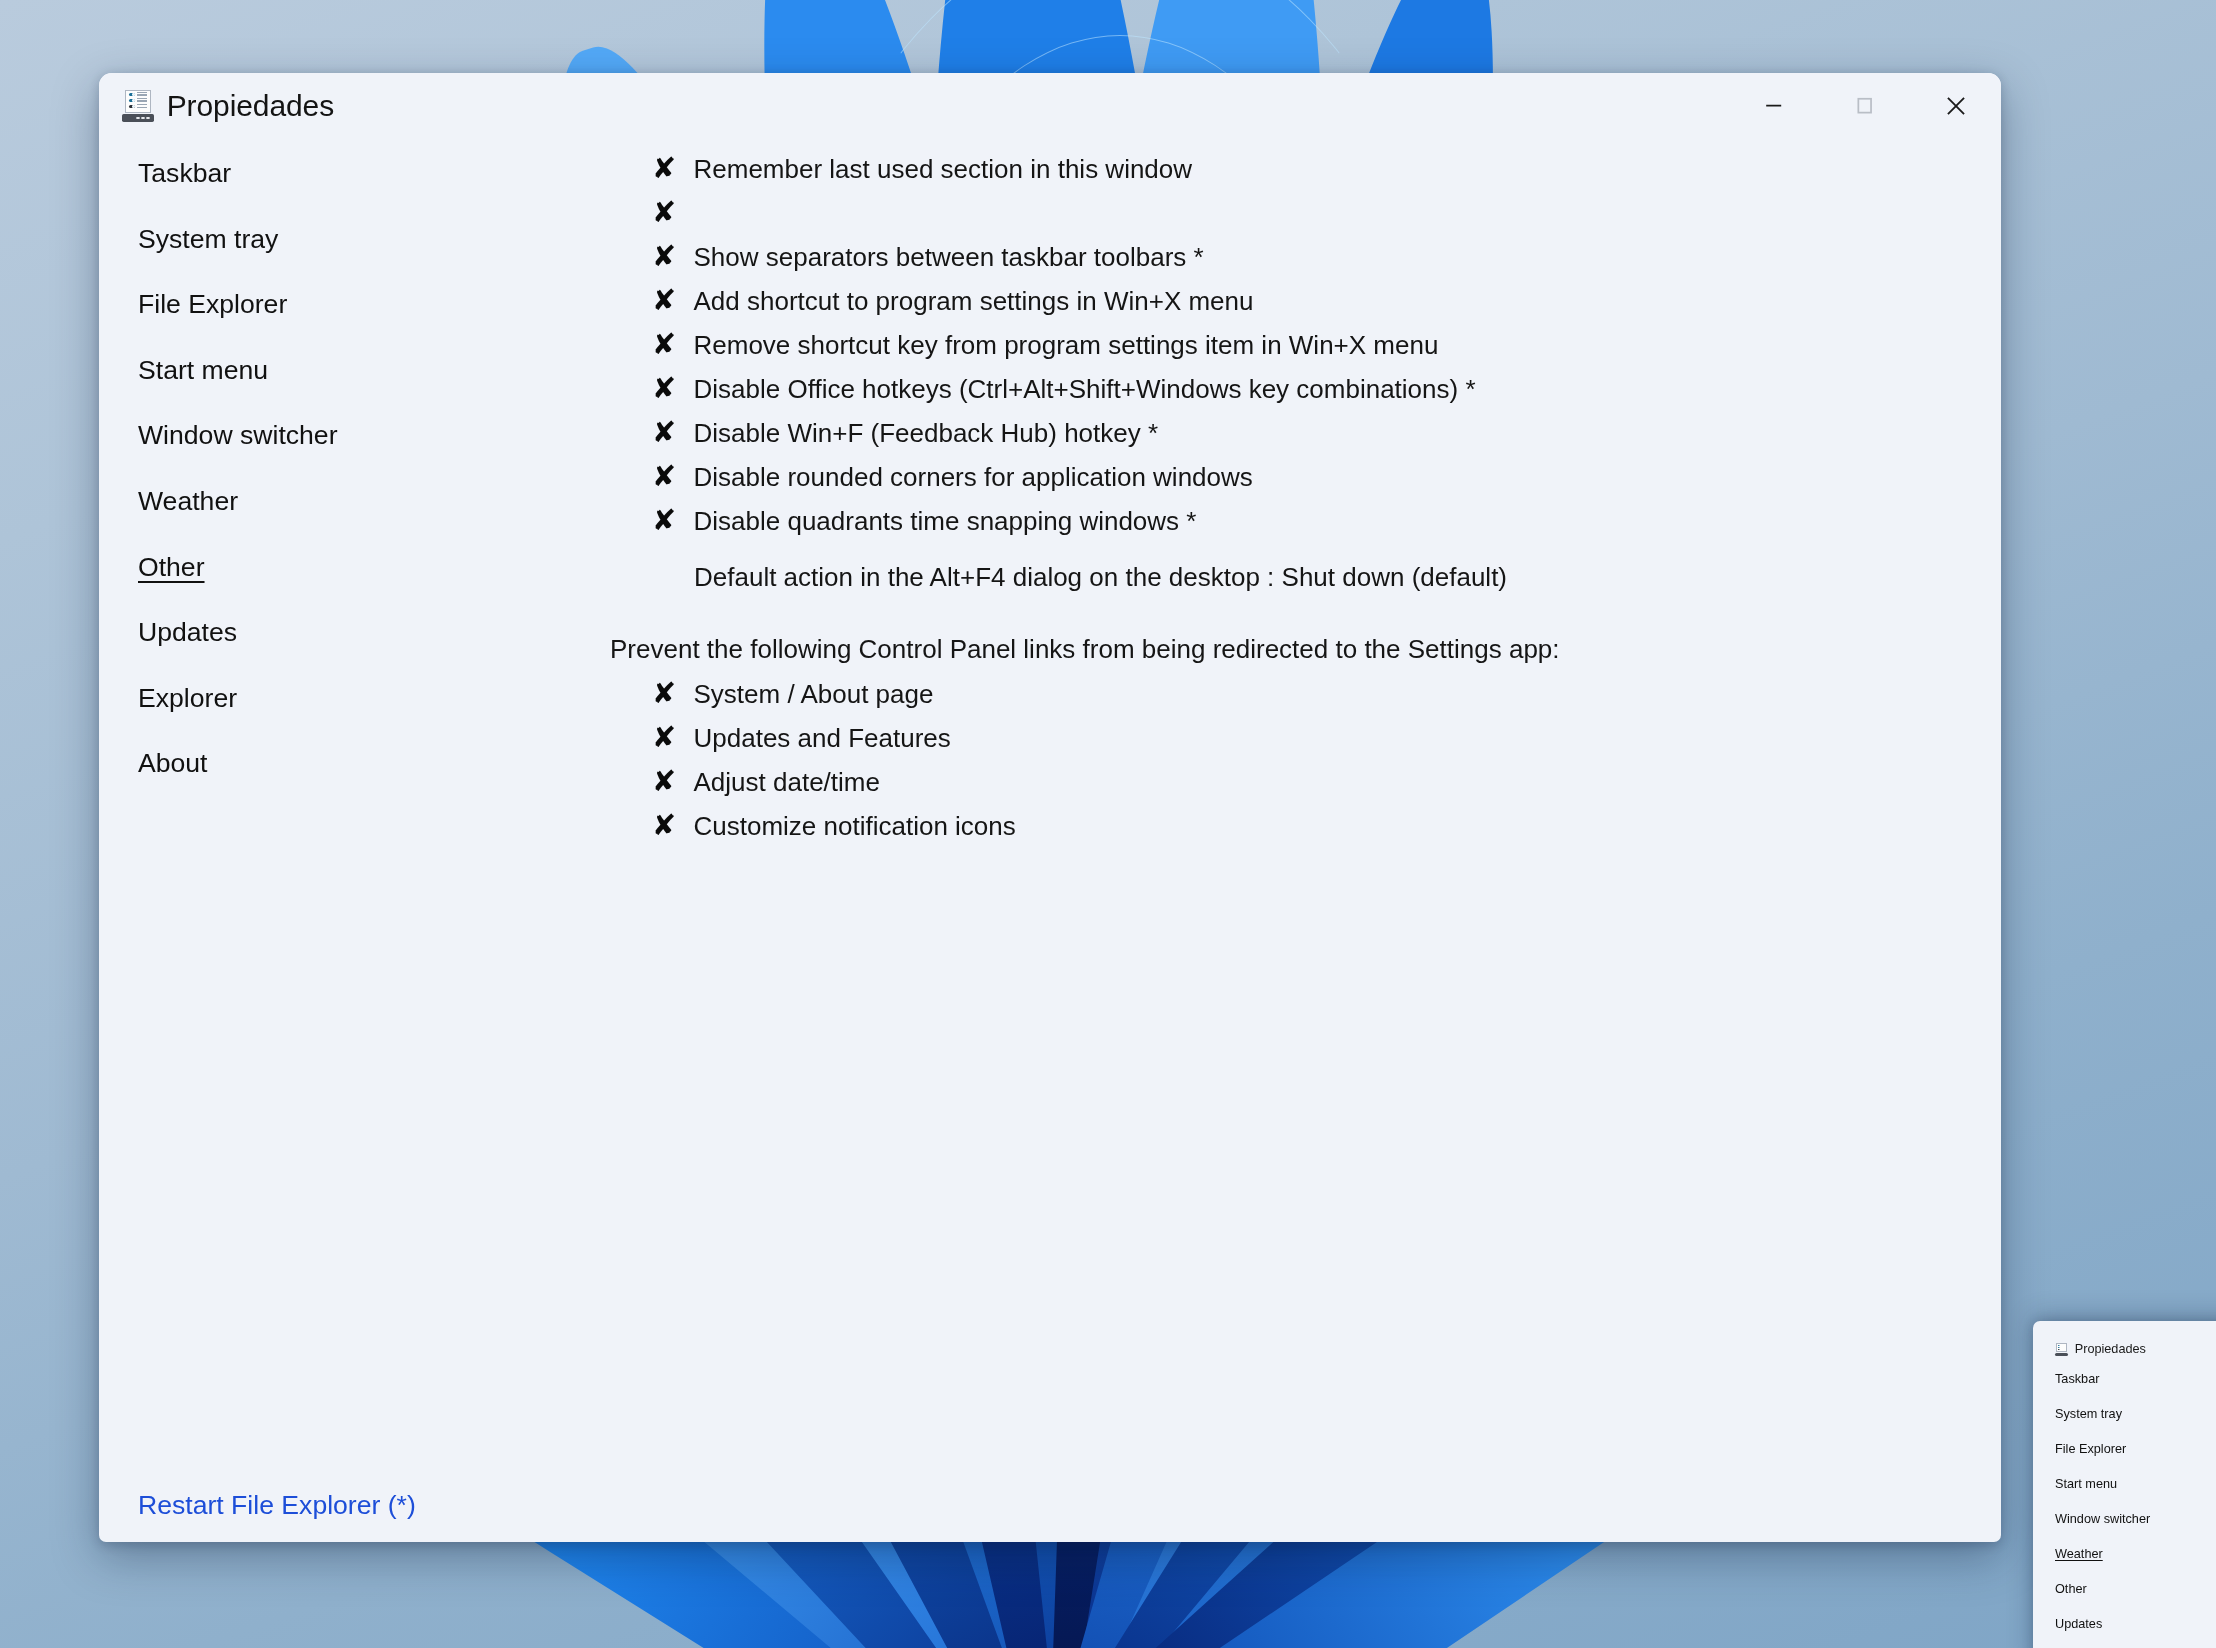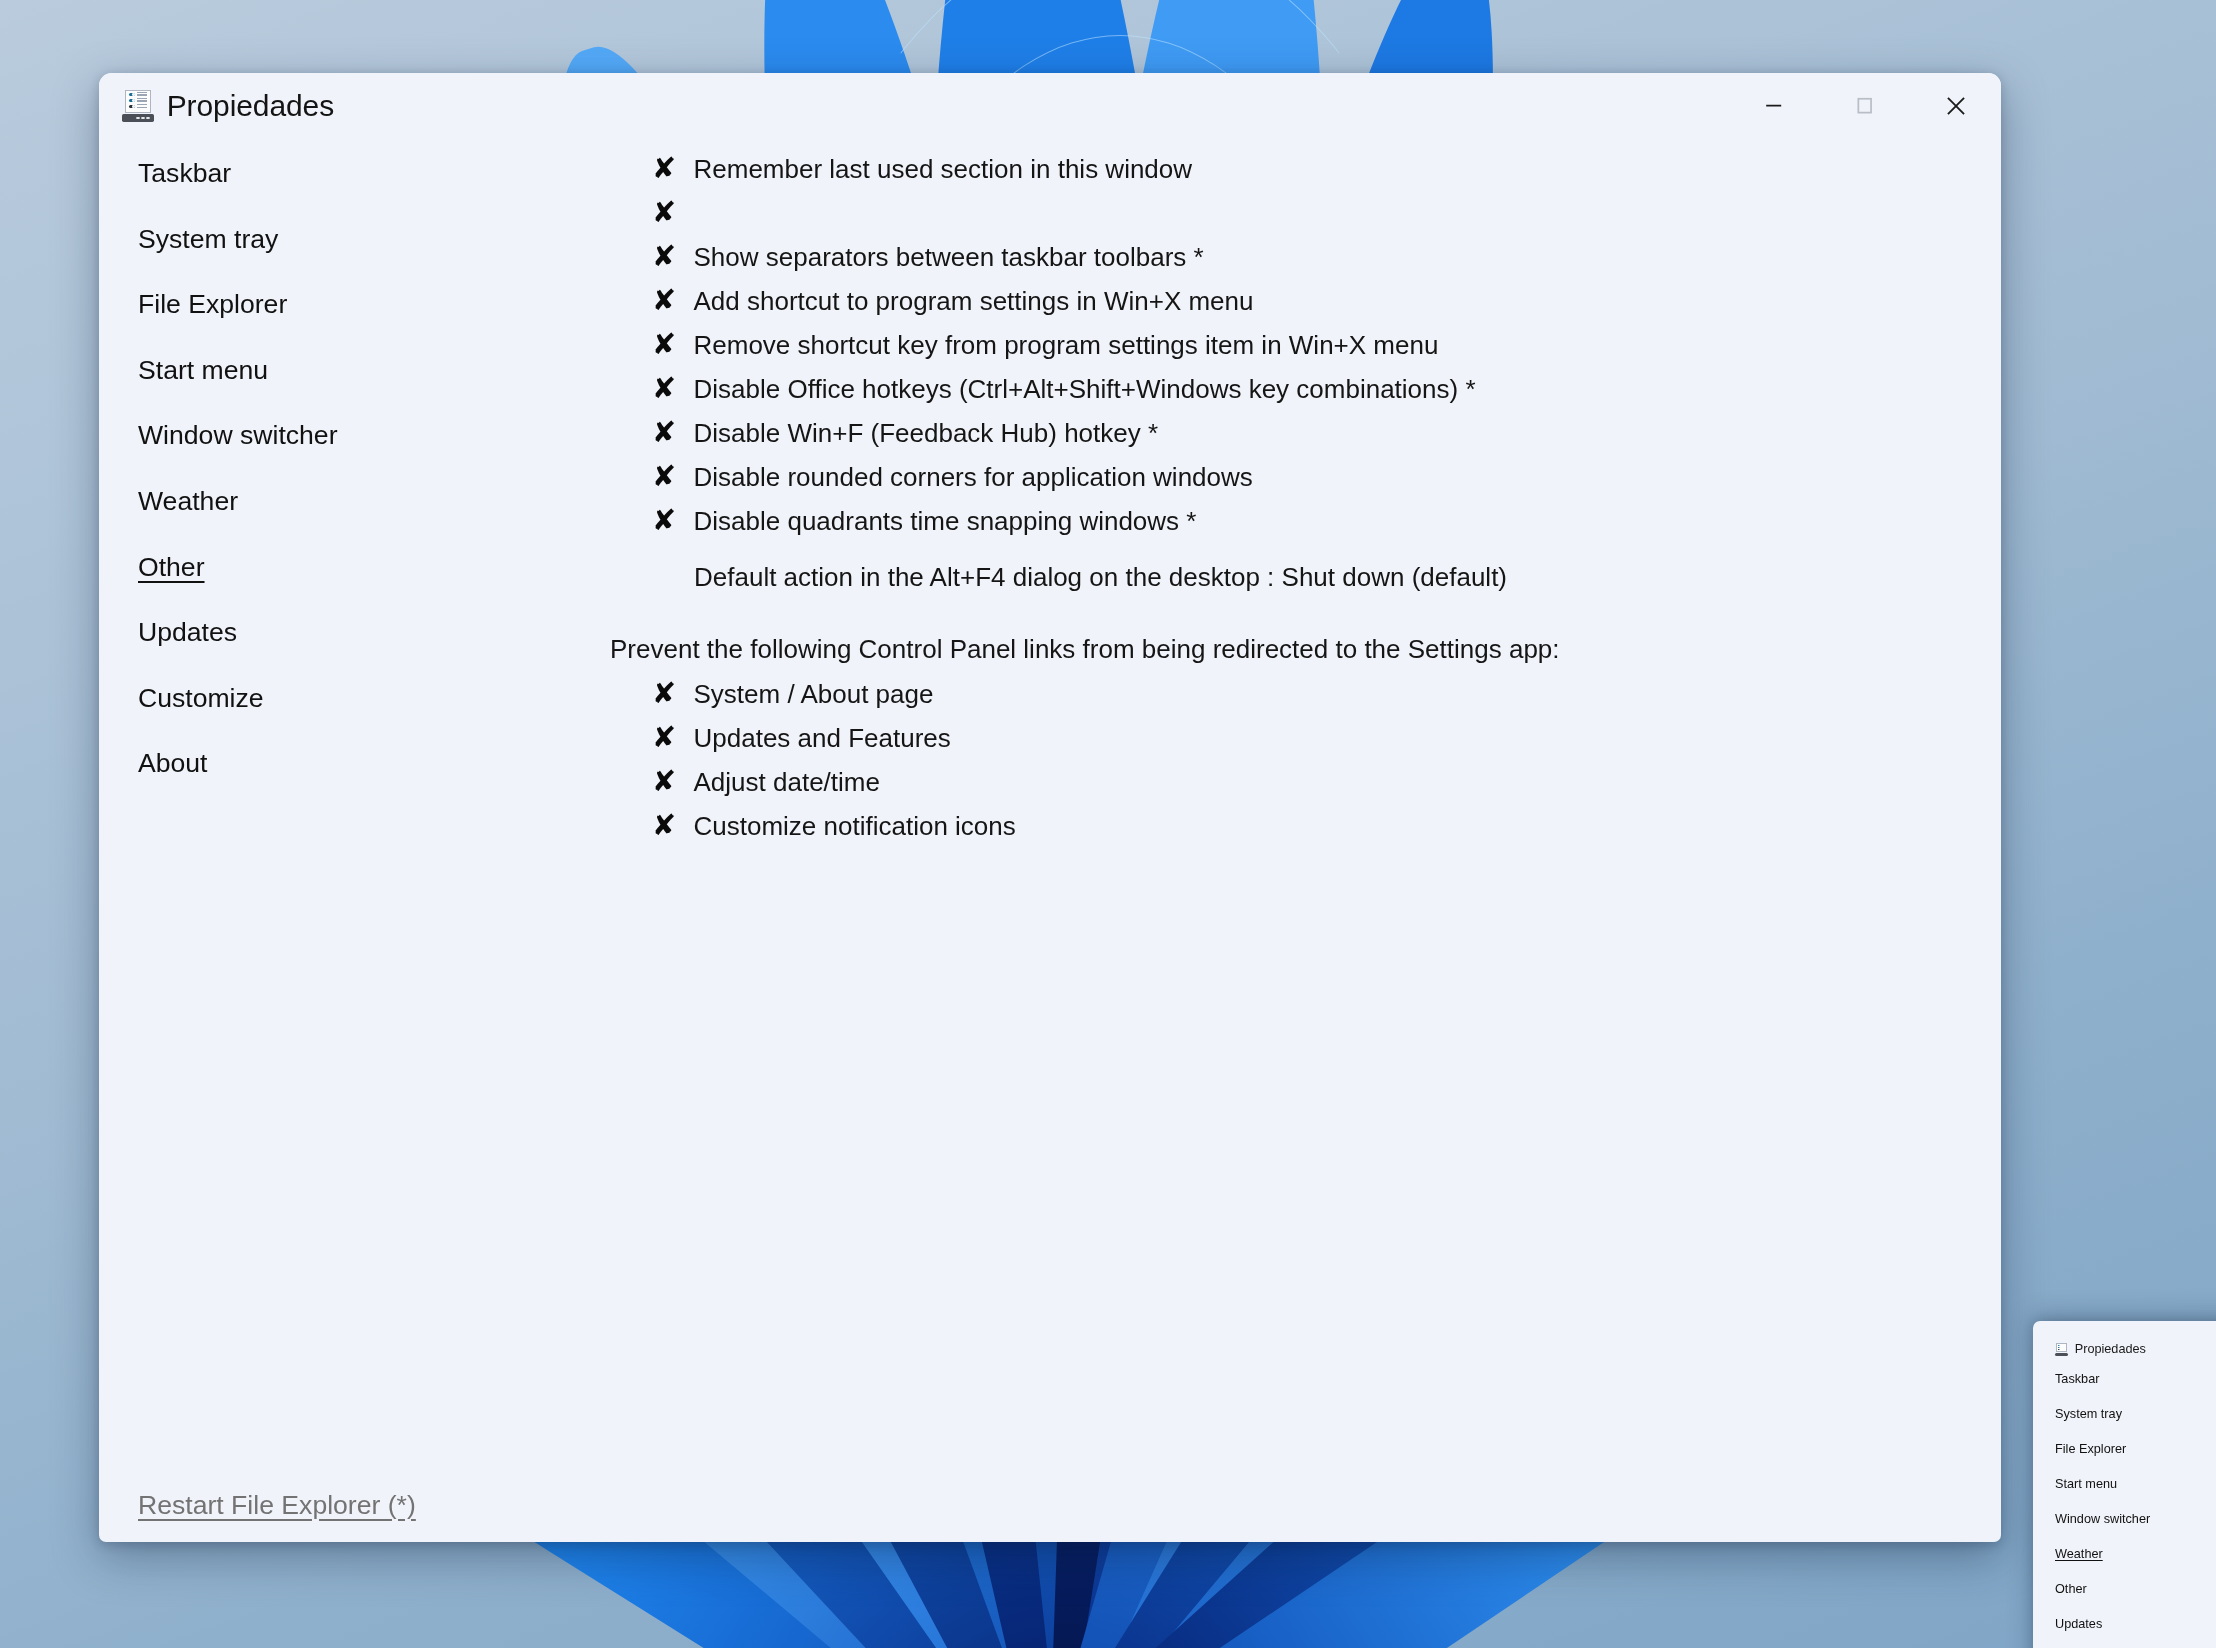--- a/index.html
+++ b/index.html
@@ -190,22 +190,21 @@
     margin-top: 40px;
   }
 
   #footer-link-wrap {
     position: absolute;
     left: 39px;
     bottom: 21px;
   }
   #footer-link {
     font-size: 26.6px;
-    color: #737373;
-    text-decoration: underline;
+    color: #1d4ed8;
     text-underline-offset: 5.2px;
     text-decoration-thickness: 1.7px;
     cursor: default;
     white-space: nowrap;
     text-align: center;
   }
 
   
   #secondary-window {
     position: absolute;
@@ -389,21 +388,21 @@
 
     <nav id="sidebar">
       <span class="nav-row"><span class="nav-item">Taskbar</span></span>
       <span class="nav-row"><span class="nav-item">System tray</span></span>
       <span class="nav-row"><span class="nav-item">File Explorer</span></span>
       <span class="nav-row"><span class="nav-item">Start menu</span></span>
       <span class="nav-row"><span class="nav-item">Window switcher</span></span>
       <span class="nav-row"><span class="nav-item">Weather</span></span>
       <span class="nav-row"><span class="nav-item active">Other</span></span>
       <span class="nav-row"><span class="nav-item">Updates</span></span>
-      <span class="nav-row"><span class="nav-item">Customize</span></span>
+      <span class="nav-row"><span class="nav-item">Explorer</span></span>
       <span class="nav-row"><span class="nav-item">About</span></span>
     </nav>
 
     <main id="content">
 
       <div class="opt-row">
         <span class="xmark">✘</span>
         <span class="opt-label">Remember last used section in this window</span>
       </div>
       <div class="opt-row">

